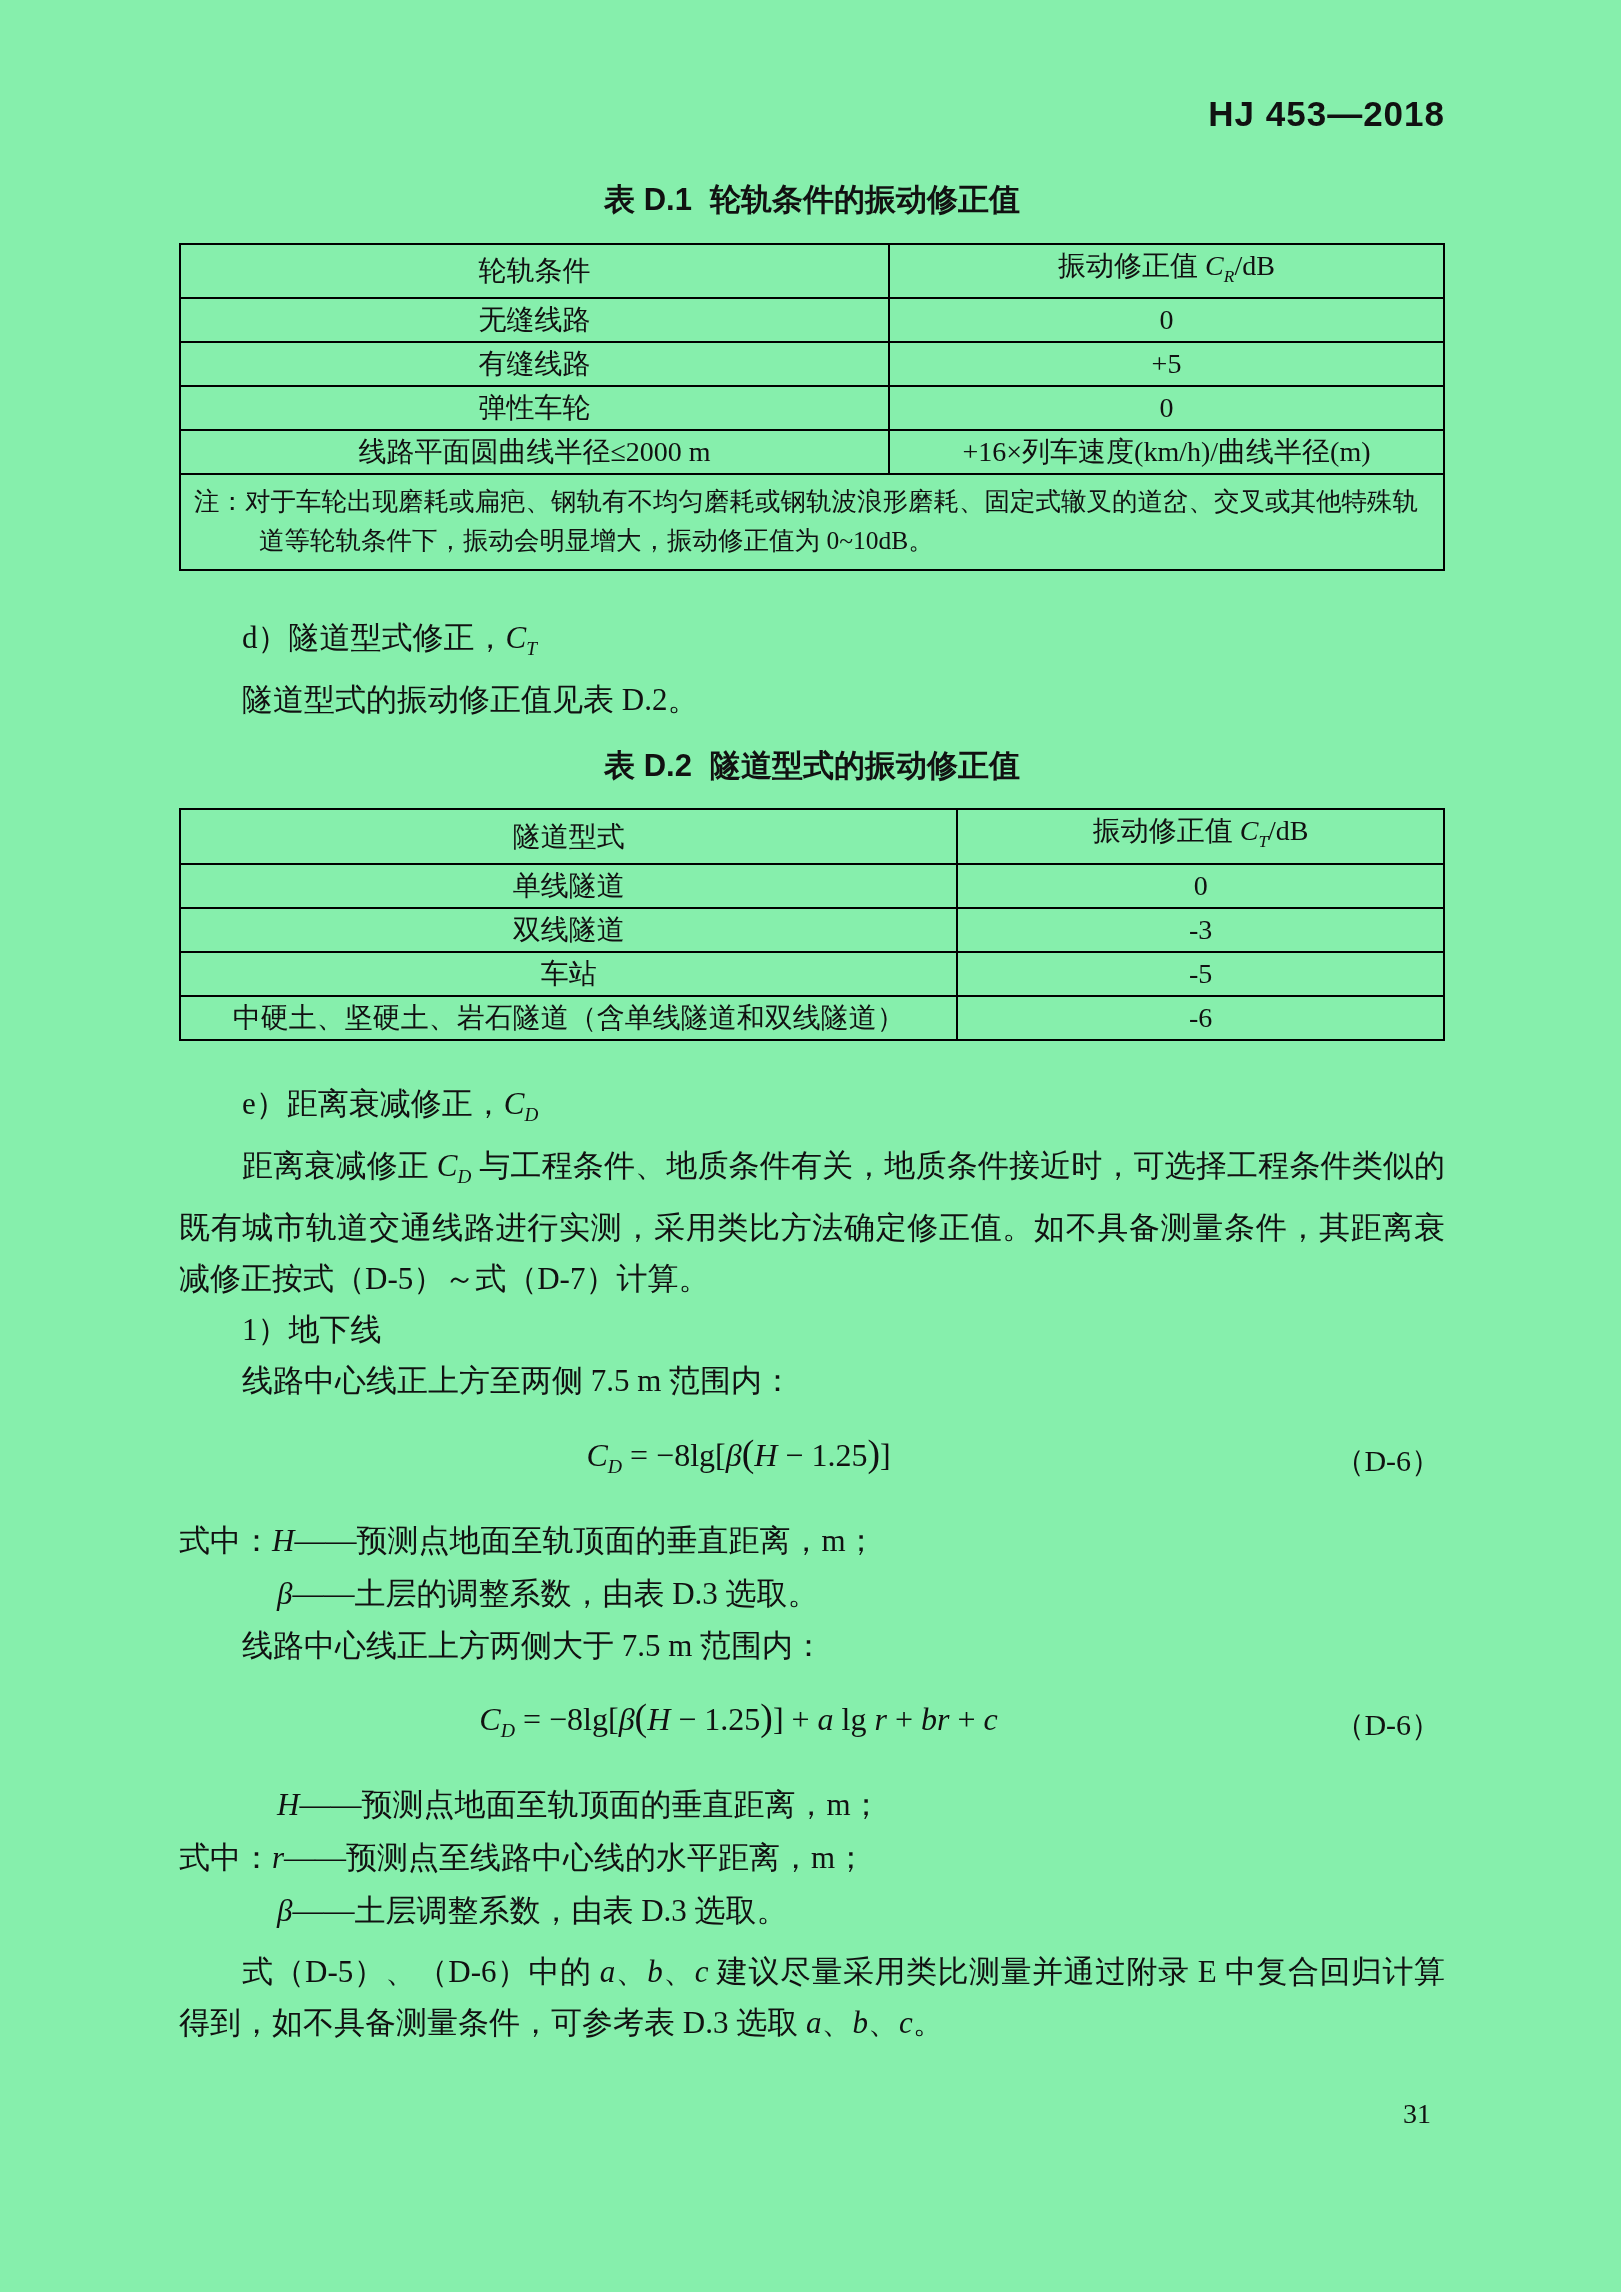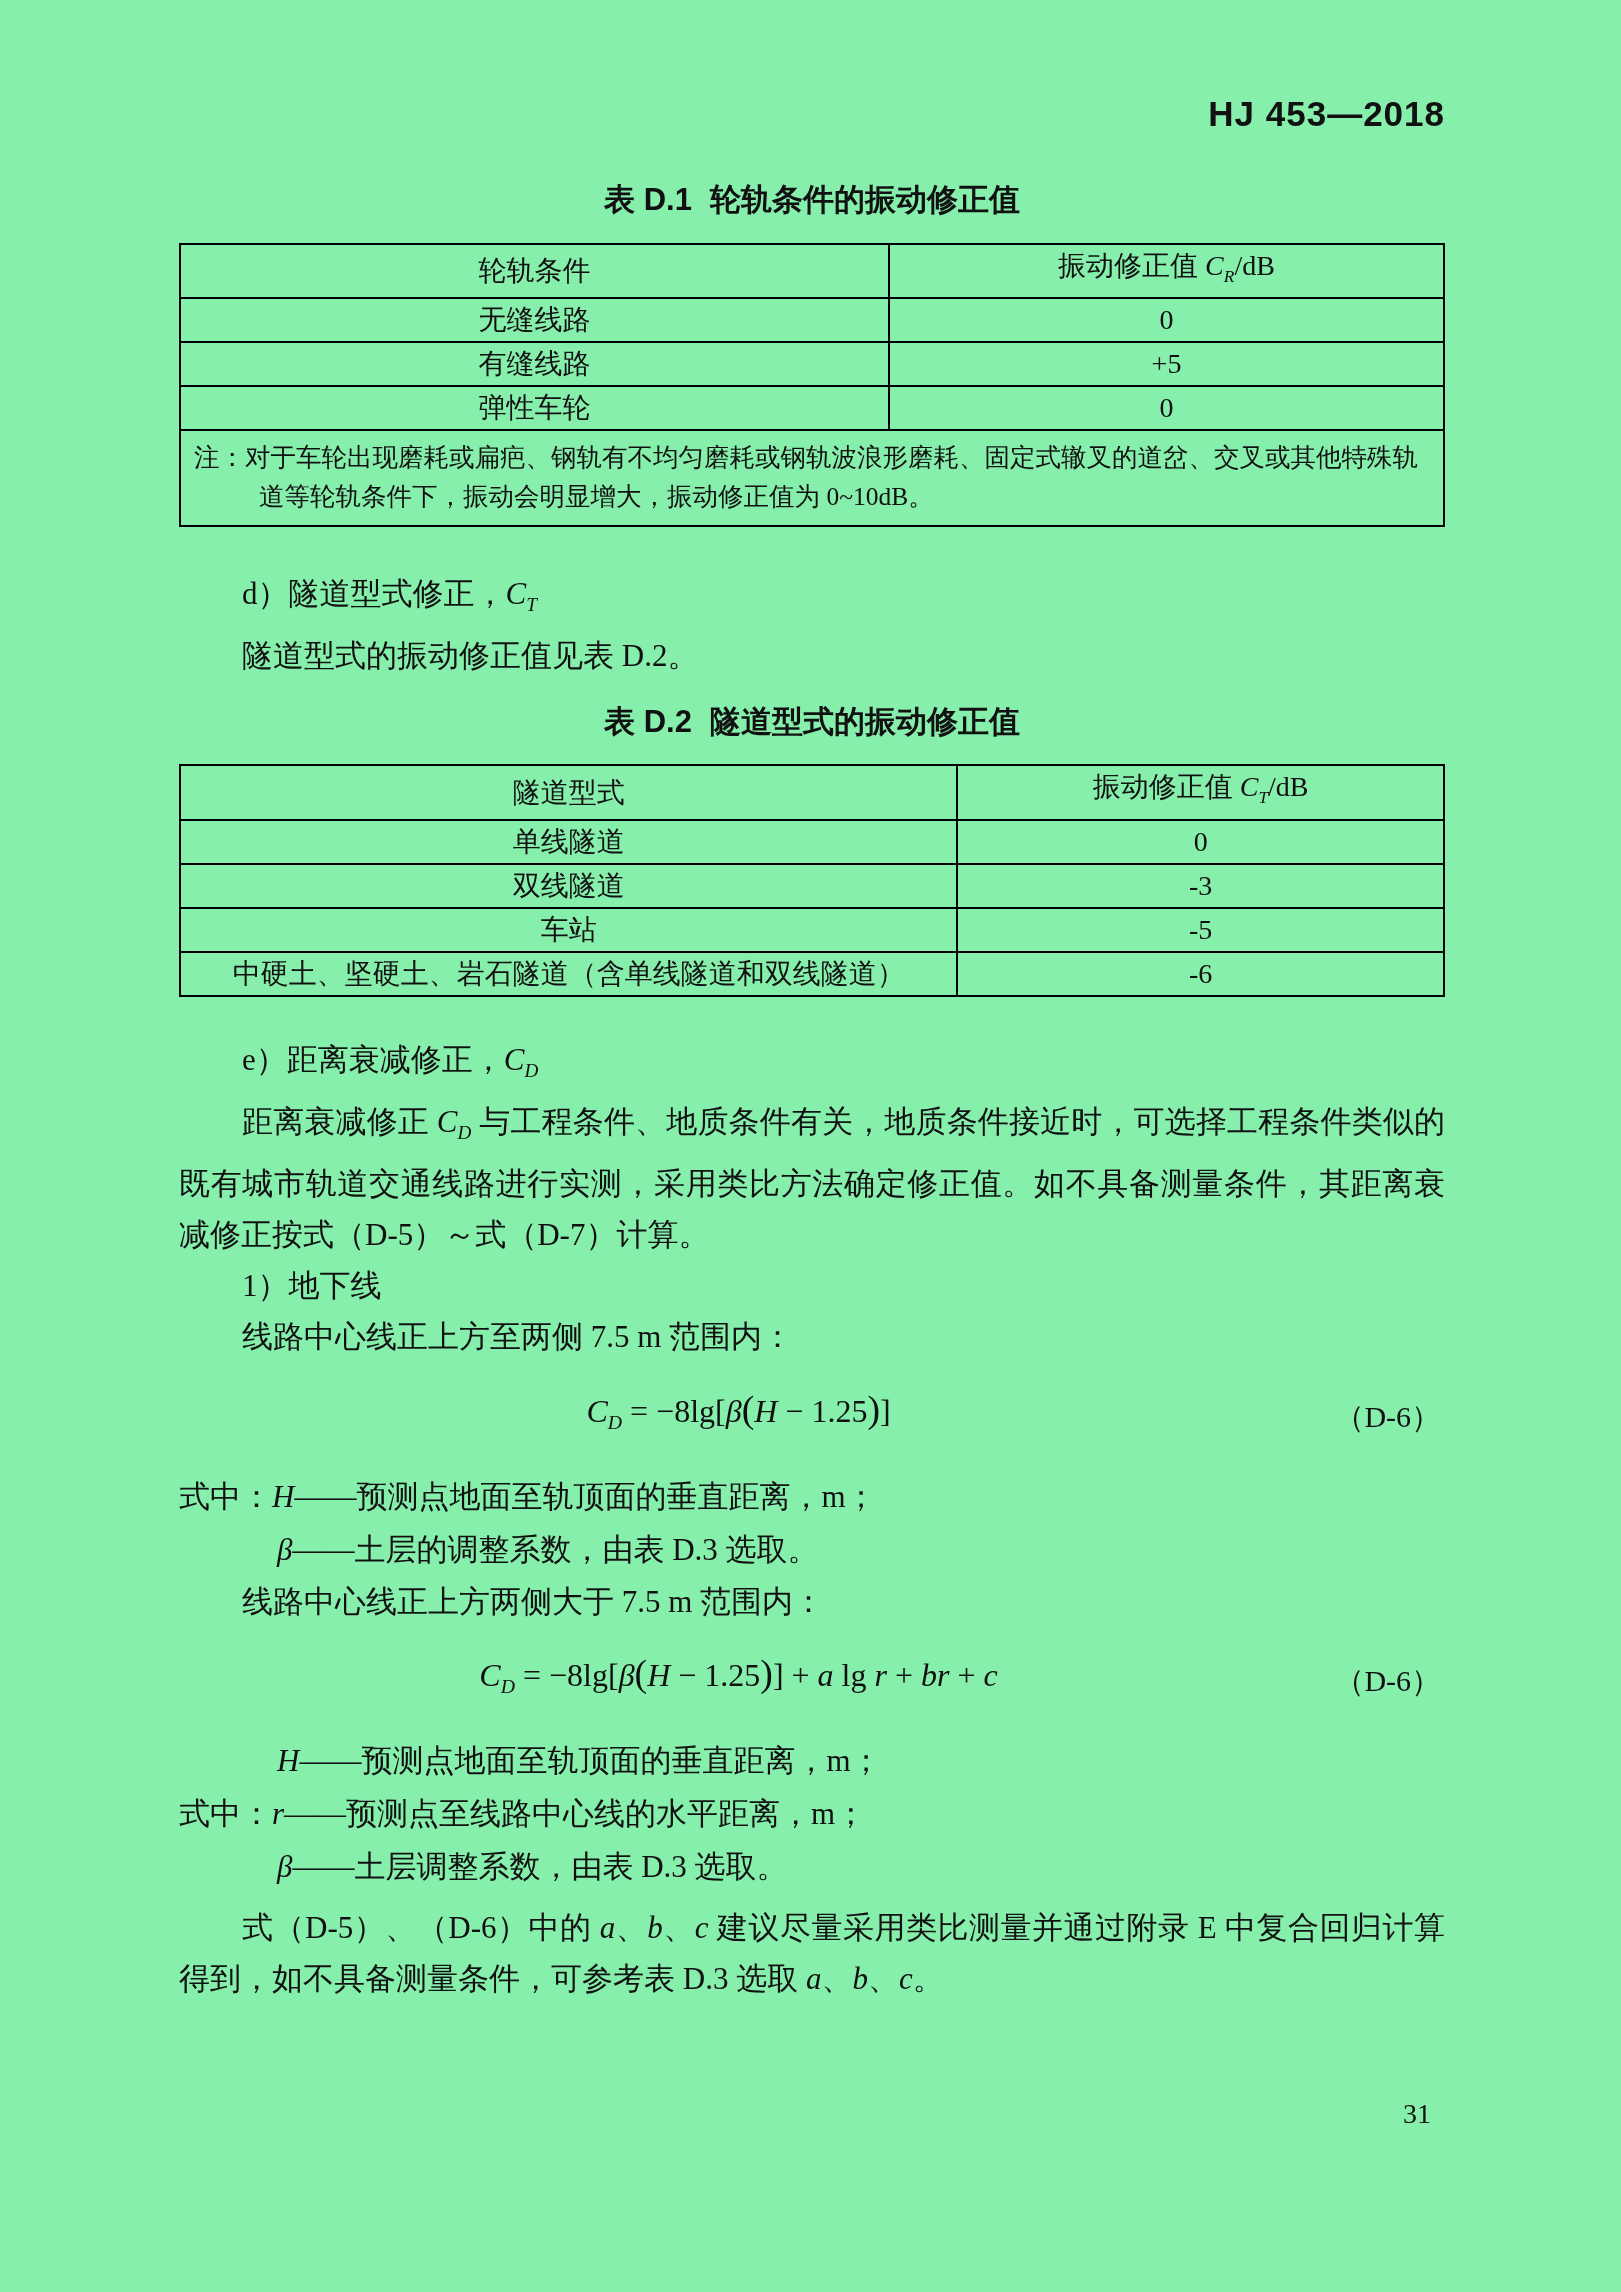--- a/index.html
+++ b/index.html
@@ -122,20 +122,24 @@
       </tr>
       <tr>
         <td class="c1">有缝线路</td>
         <td>+5</td>
       </tr>
       <tr>
         <td class="c1">弹性车轮</td>
         <td>0</td>
       </tr>
       <tr>
+        <td class="c1">线路平面圆曲线半径≤2000 m</td>
+        <td>+16×列车速度(km/h)/曲线半径(m)</td>
+      </tr>
+      <tr>
         <td class="note-cell" colspan="2"><span>注：</span><span>对于车轮出现磨耗或扁疤、钢轨有不均匀磨耗或钢轨波浪形磨耗、固定式辙叉的道岔、交叉或其他特殊轨道等轮轨条件下，振动会明显增大，振动修正值为 0~10dB。</span></td>
       </tr>
     </tbody>
       </table>
 
     <div class="d-block">
       <div class="body-line ind"><span>d）隧道型式修正，</span><span class="v">C</span><sub class="v">T</sub></div>
       <div class="body-line ind">隧道型式的振动修正值见表 D.2。</div>
     </div>
 

